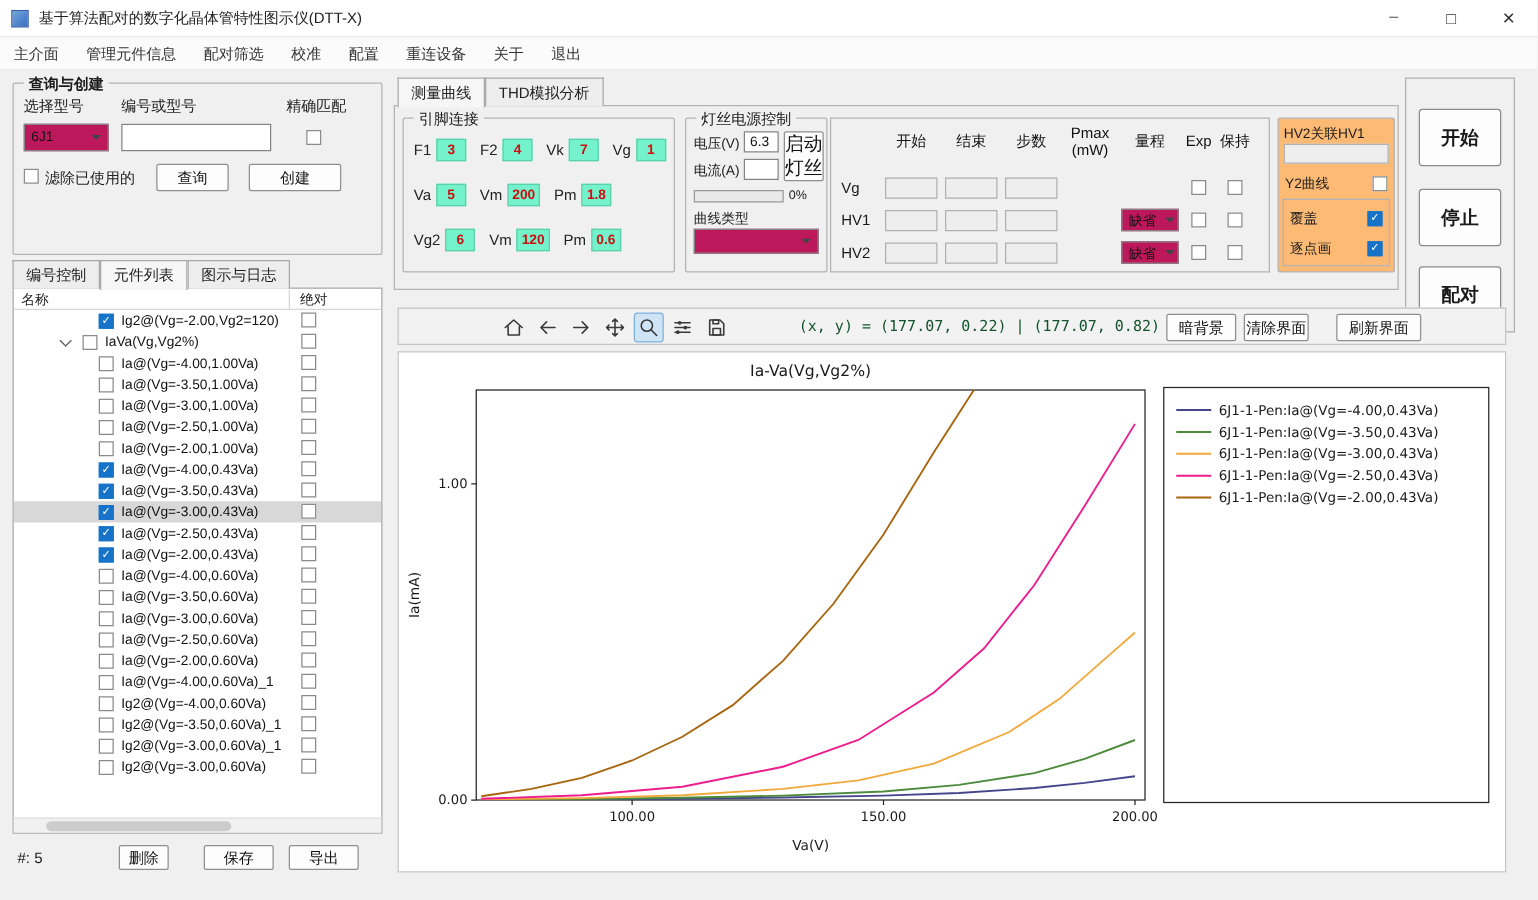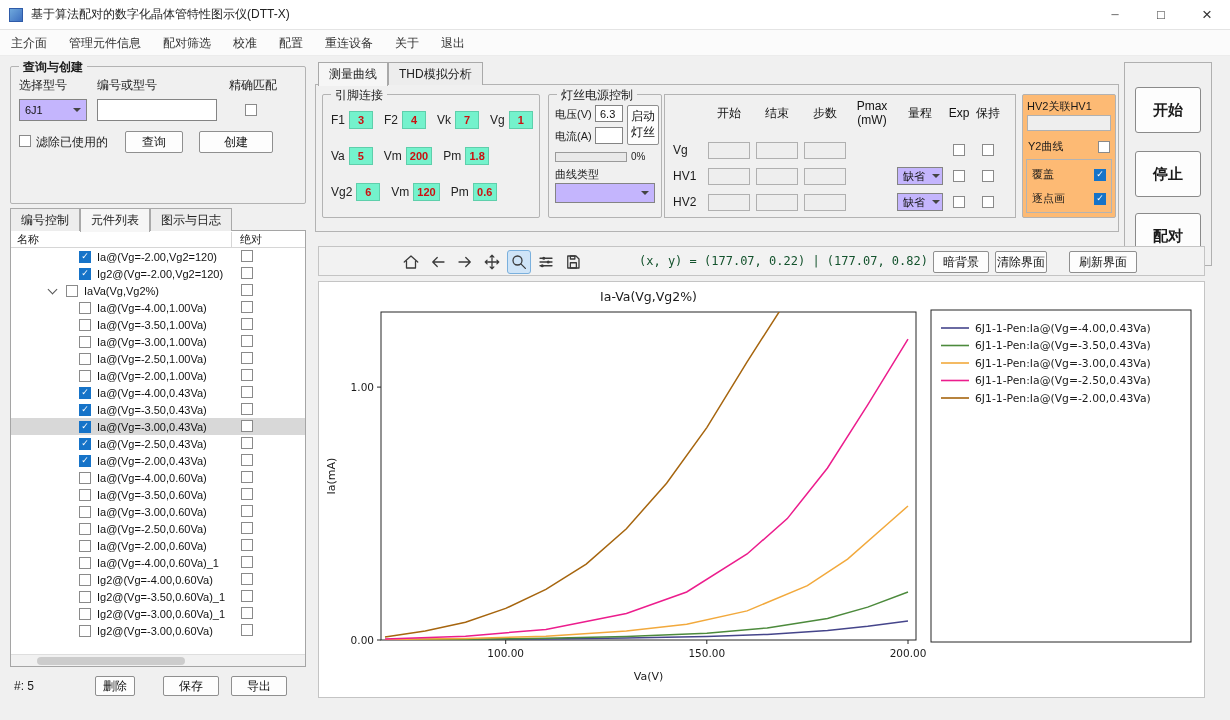--- a/index.html
+++ b/index.html
@@ -19,21 +19,21 @@
 .menu-item{padding:0 11px;line-height:26px;font-size:12px;color:#333;white-space:nowrap}
 
 .group{position:absolute;border:1px solid #b3b3b3;border-radius:2px}
 .group-title{position:absolute;top:-8px;left:8px;background:#f0f0f0;padding:0 4px;font-size:12px;white-space:nowrap}
 .bold{font-weight:700}
 .lbl{position:absolute;font-size:12px;color:#222;white-space:nowrap}
 .btn{position:absolute;border:1px solid #8f8f8f;background:#fdfdfd;border-radius:2px;font-size:12px;display:flex;align-items:center;justify-content:center;color:#111;white-space:nowrap}
 .big-btn{position:absolute;left:10px;width:66px;height:46px;border:1px solid #8a8a8a;background:#fdfdfd;border-radius:3px;font-size:15px;font-weight:700;display:flex;align-items:center;justify-content:center}
 .tinput{position:absolute;border:1px solid #848484;background:#fff;font-size:11px;display:flex;align-items:center;padding:0 4px;color:#111}
 .tinput.dis{background:#eeeeee;border-color:#b0b0b0}
-.combo{position:absolute;border:1px solid #848484;background:#c4b5fd;display:flex;align-items:center;padding:0 4px 0 5px;font-size:11px;color:#111}
+.combo{position:absolute;border:1px solid #848484;background:#be185d;display:flex;align-items:center;padding:0 4px 0 5px;font-size:11px;color:#111}
 .combo::after{content:"";position:absolute;right:5px;top:50%;margin-top:-2px;border:4px solid transparent;border-top-color:#444}
 .cb{width:12px;height:12px;border:1px solid #8a8a8a;background:#fff;display:inline-flex;align-items:center;justify-content:center;flex:none;font-size:9px;color:#fff;line-height:1}
 .cb.on{background:var(--accent-checkbox,#1673c8);border-color:var(--accent-checkbox,#1673c8)}
 .cb.on::after{content:"✓"}
 
 .tabbar{position:absolute;display:flex;z-index:3}
 .tab{border:1px solid #a9a9a9;border-bottom:none;background:#ededed;height:23px;line-height:22px;padding:0 10px;font-size:12px;color:#222;white-space:nowrap}
 .tab.active{background:#f6f6f6;height:24px}
 
 .query-group{left:10px;top:66px;width:296px;height:138px}
@@ -136,25 +136,20 @@
   </div>
 
 <div class="tree">
   <div class="tree-header">
     <span class="th-name">名称</span>
     <span class="th-abs">绝对</span>
   </div>
   <div class="tree-body">
       <div class="tree-row">
         <span class="cb on" style="margin-left: 54px;"></span>
-        <span class="tree-label">Ia@(Vg=-2.00,Vg2=120)</span>
-        <span class="cb abs-cb"></span>
-      </div>
-      <div class="tree-row">
-        <span class="cb on" style="margin-left: 54px;"></span>
         <span class="tree-label">Ig2@(Vg=-2.00,Vg2=120)</span>
         <span class="cb abs-cb"></span>
       </div>
       <div class="tree-row">
         <span class="expander" style="margin-left: 24px;"></span>
         <span class="cb"></span>
         <span class="tree-label">IaVa(Vg,Vg2%)</span>
         <span class="cb abs-cb"></span>
       </div>
       <div class="tree-row">
@@ -329,21 +324,21 @@
 <div class="group fila-group">
   <span class="group-title">灯丝电源控制</span>
   <span class="lbl" style="left:6px;top:12px;font-size:11px">电压(V)</span>
   <div class="tinput" style="left:46px;top:10px;width:28px;height:17px">
       <span>6.3</span>
     </div>
   <span class="lbl" style="left:6px;top:34px;font-size:11px">电流(A)</span>
   <div class="tinput" style="left:46px;top:32px;width:28px;height:17px">
       <span></span>
     </div>
-  <div class="btn" style="left:78px;top:10px;width:32px;height:40px;font-size:12px;text-align:center;white-space:normal;word-break:break-all;line-height:1.3">启动灯丝</div>
+  <div class="btn" style="left:78px;top:10px;width:32px;height:40px;font-size:15px;text-align:center;white-space:normal;word-break:break-all;line-height:1.3">启动灯丝</div>
   <div class="progress"></div>
   <span class="lbl" style="left:82px;top:56px;font-size:10px">0%</span>
   <span class="lbl" style="left:6px;top:72px;font-size:11px">曲线类型</span>
   <div class="combo" style="left:6px;top:88px;width:100px;height:20px">
       <span></span>
     </div>
 </div>
 
 <div class="sweep">
   <div class="sw-head">

